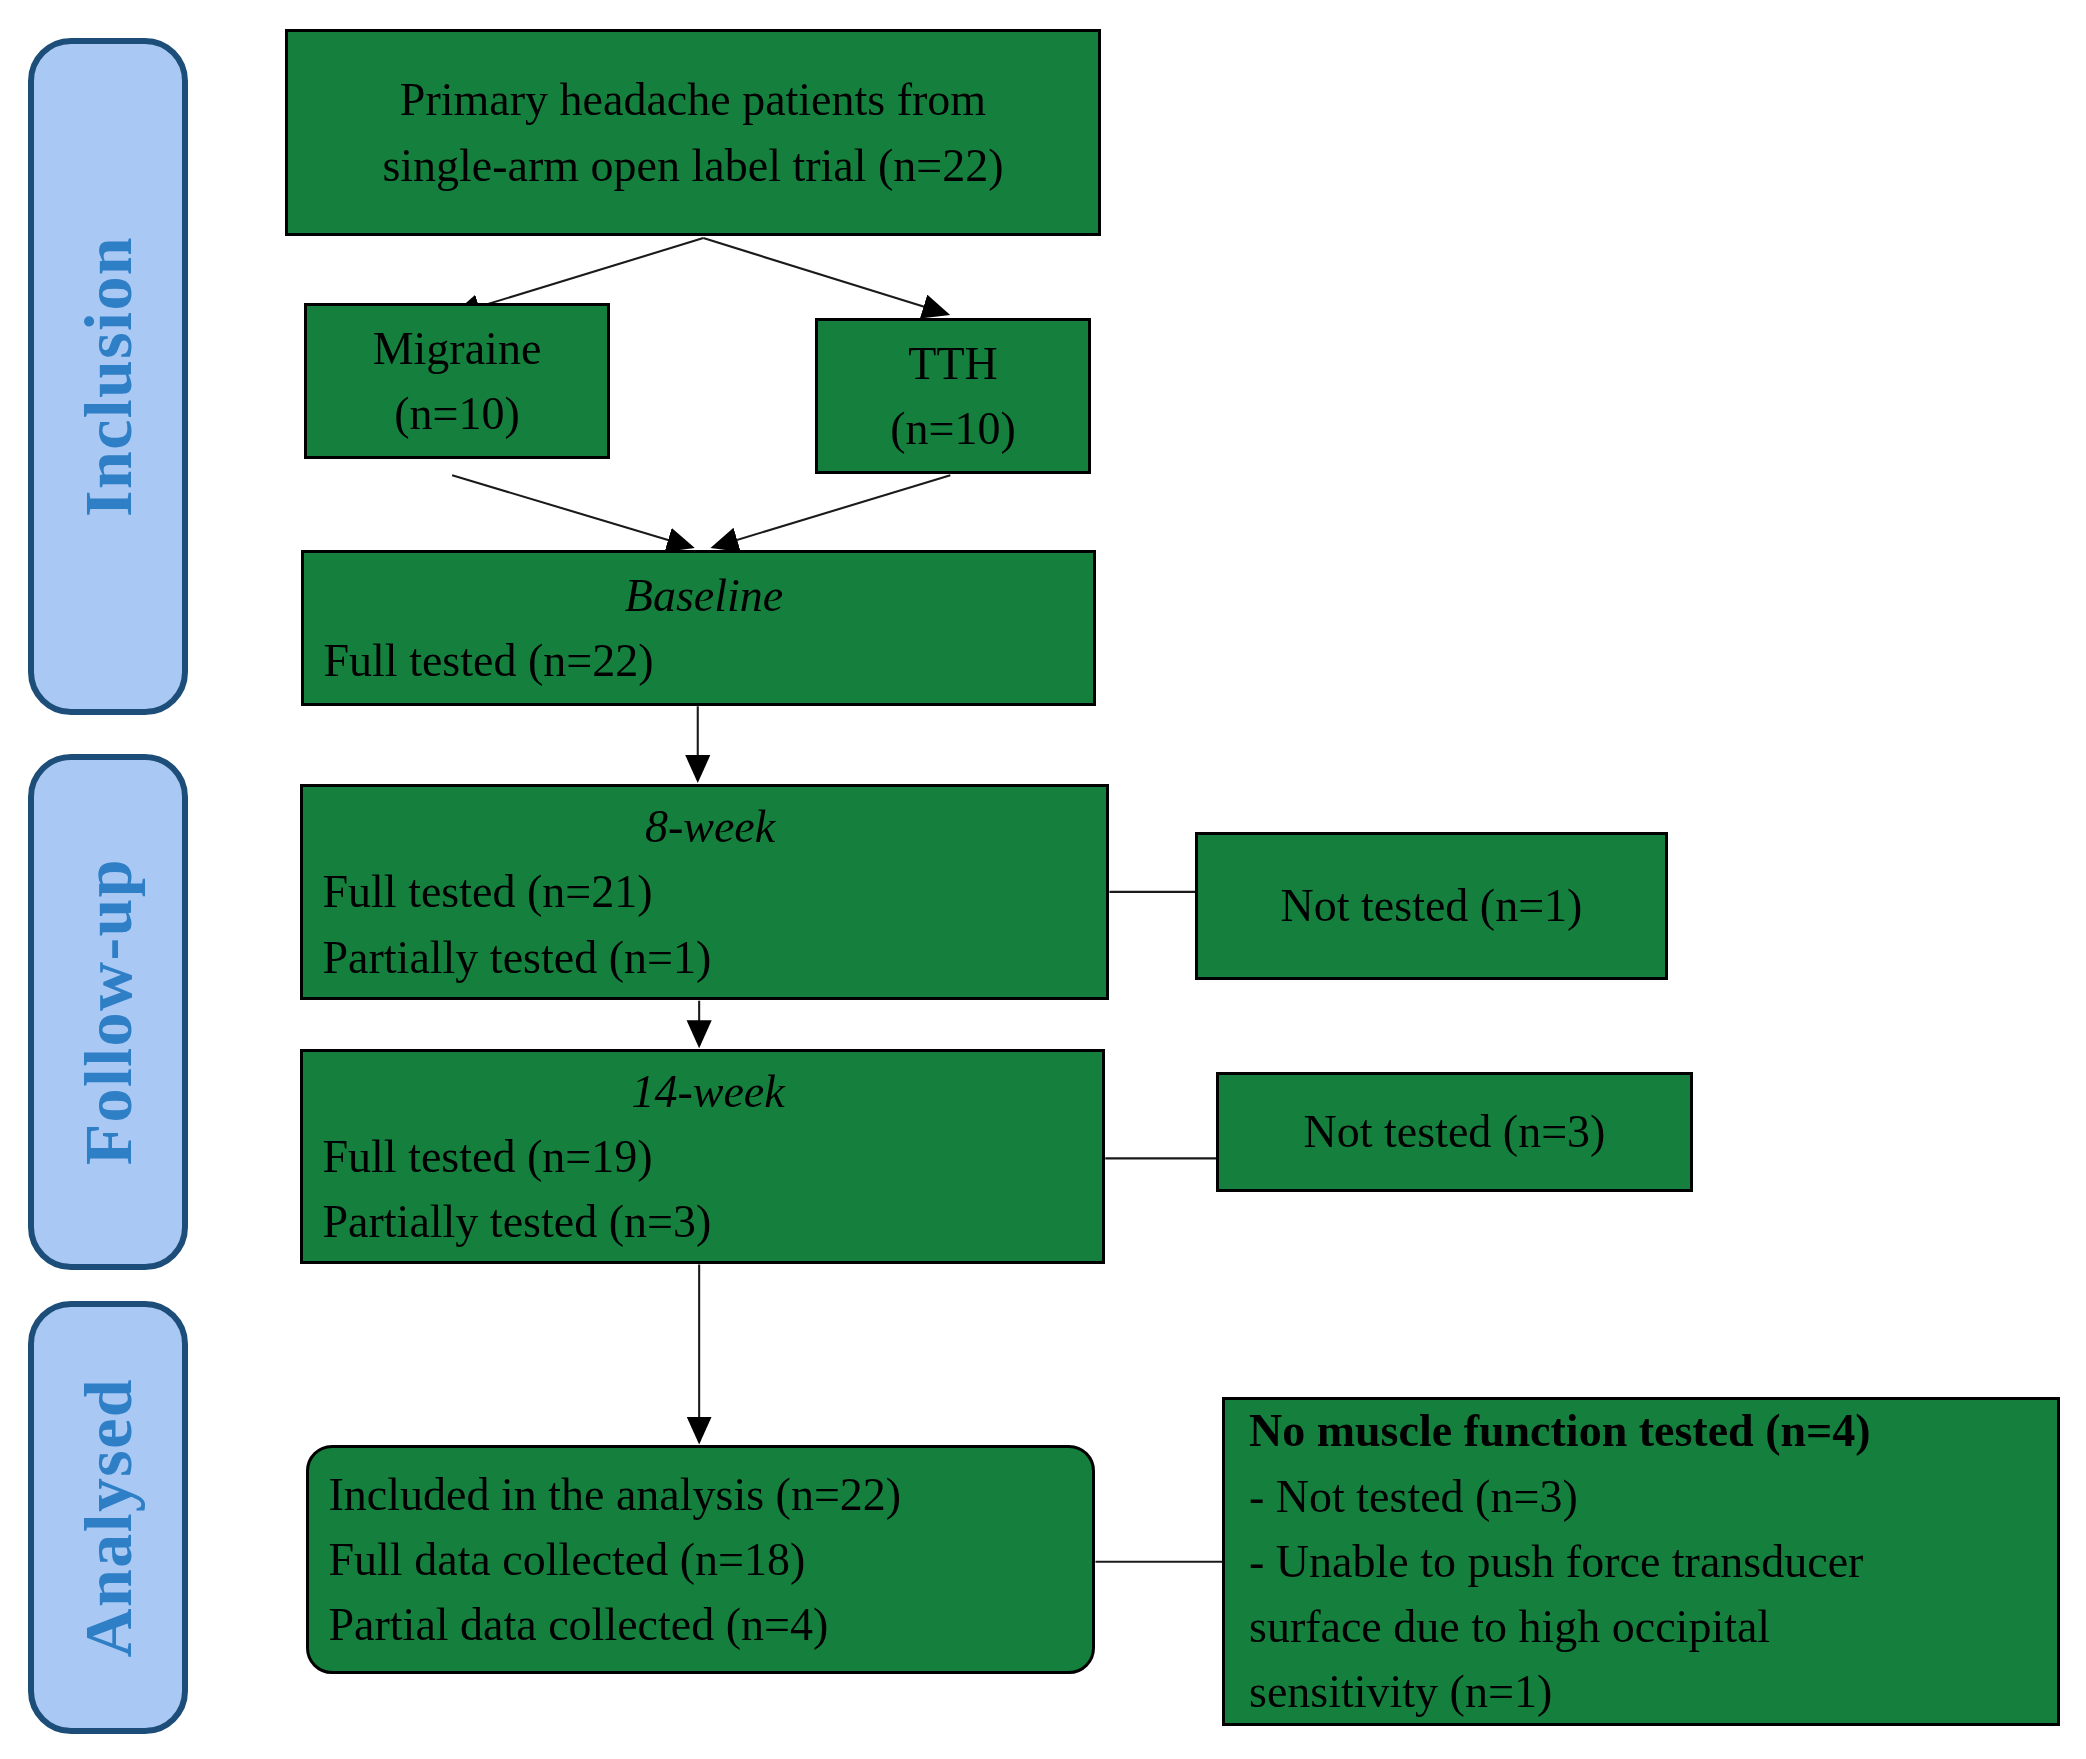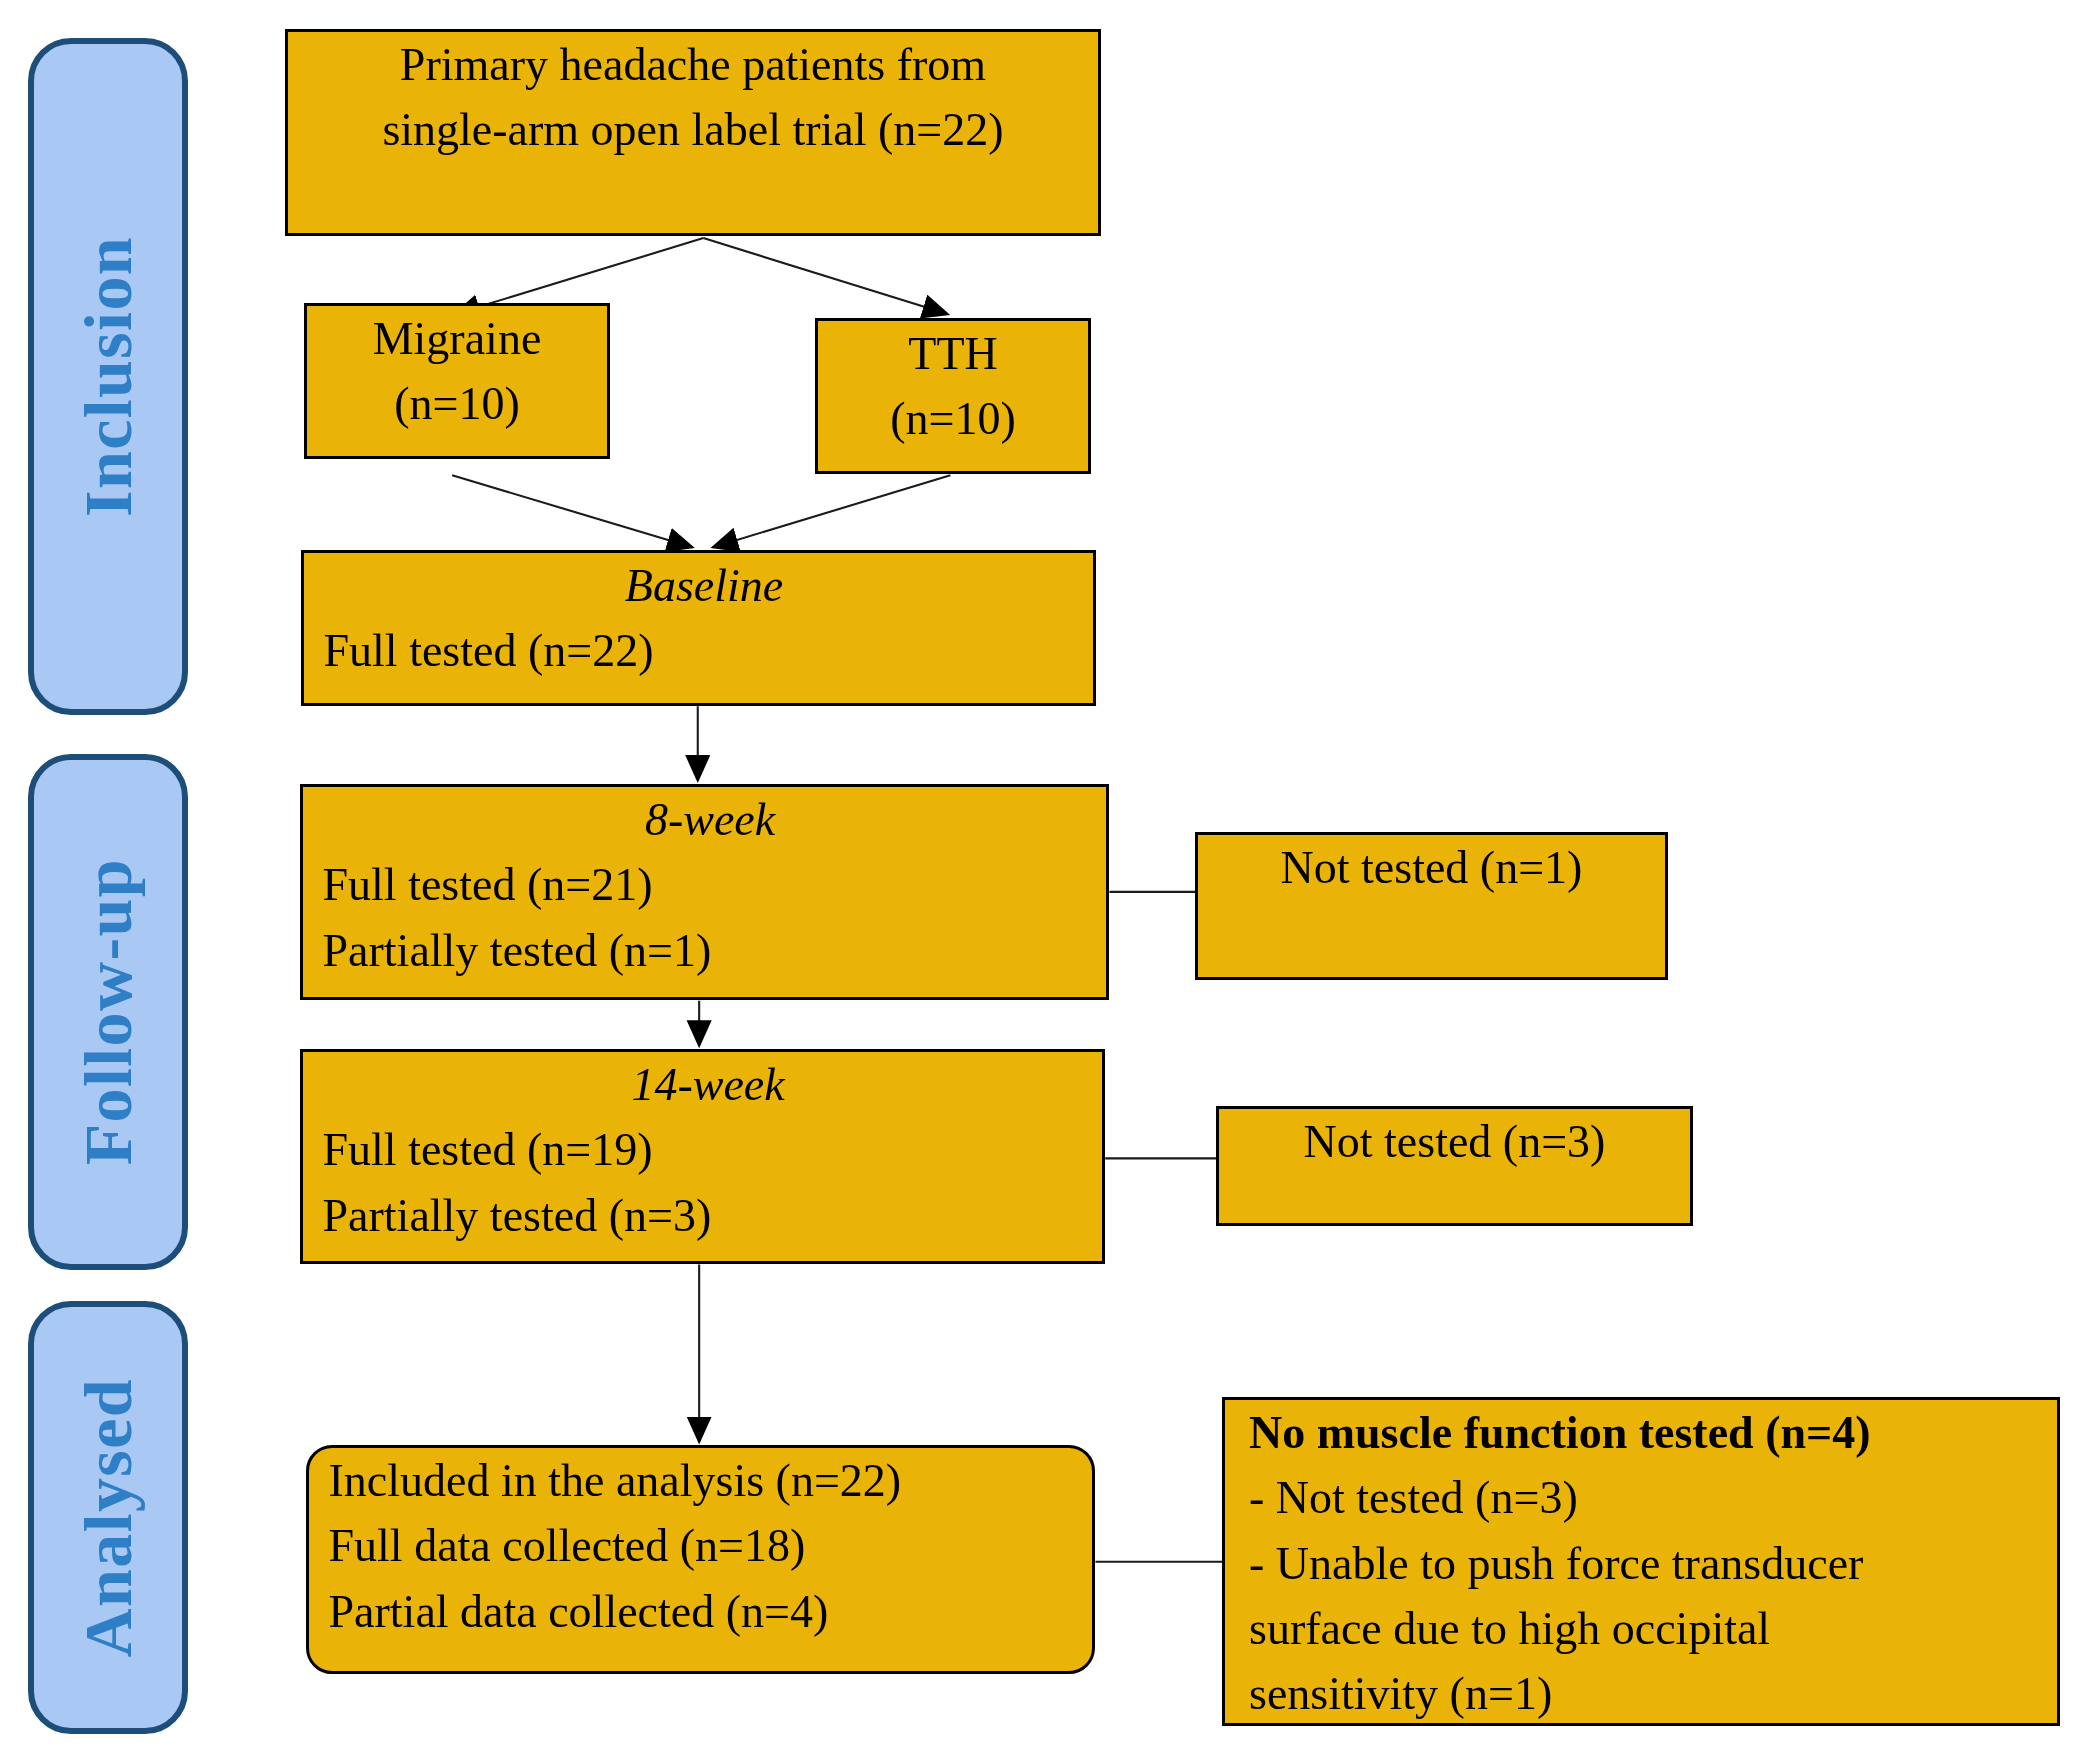--- a/index.html
+++ b/index.html
@@ -29,27 +29,27 @@
     writing-mode: vertical-rl;
     transform: rotate(180deg);
     font-weight: bold;
     font-size: 68px;
     letter-spacing: 1.4px;
     color: #2e7fc6;
   }
   
   .box {
     position: absolute;
-    background: #eab308;
+    background: #15803d;
     border: 3.5px solid #000000;
     font-size: 46px;
     line-height: 1.42;
     display: flex;
     flex-direction: column;
-    justify-content: flex-start;
+    justify-content: center;
   }
   .box.center-text { align-items: center; text-align: center; }
   .box .line { display: block; white-space: nowrap; }
   .box .box-title { display: block; width: 100%; text-align: center; font-style: italic; }
   .box.left-pad { padding-left: 19.5px; padding-right: 8.4px; }
   .box .bold-line { font-weight: bold; }
   .connectors { position: absolute; left: 0; top: 0; pointer-events: none; }
 </style>
 </head>
 <body>
@@ -113,21 +113,21 @@
   <div class="box center-text" style="left:1195px; top:832px; width:473px; height:148px;">
     <span class="line">Not tested (n=1)</span>
   </div>
 
   <div class="box left-pad" style="left:300px; top:1049px; width:805px; height:215px;">
     <span class="box-title">14-week</span>
     <span class="line">Full tested (n=19)</span>
     <span class="line">Partially tested (n=3)</span>
   </div>
 
-  <div class="box center-text" style="left:1216px; top:1106px; width:477px; height:120px;">
+  <div class="box center-text" style="left:1216px; top:1072px; width:477px; height:120px;">
     <span class="line">Not tested (n=3)</span>
   </div>
 
   <div class="box left-pad" style="left:306px; top:1445px; width:789px; height:229px;border-radius:26px;">
     <span class="line">Included in the analysis (n=22)</span>
     <span class="line">Full data collected (n=18)</span>
     <span class="line">Partial data collected (n=4)</span>
   </div>
 
   <div class="box left-pad" style="left:1222px; top:1397px; width:838px; height:329px; padding-left:24px;">

